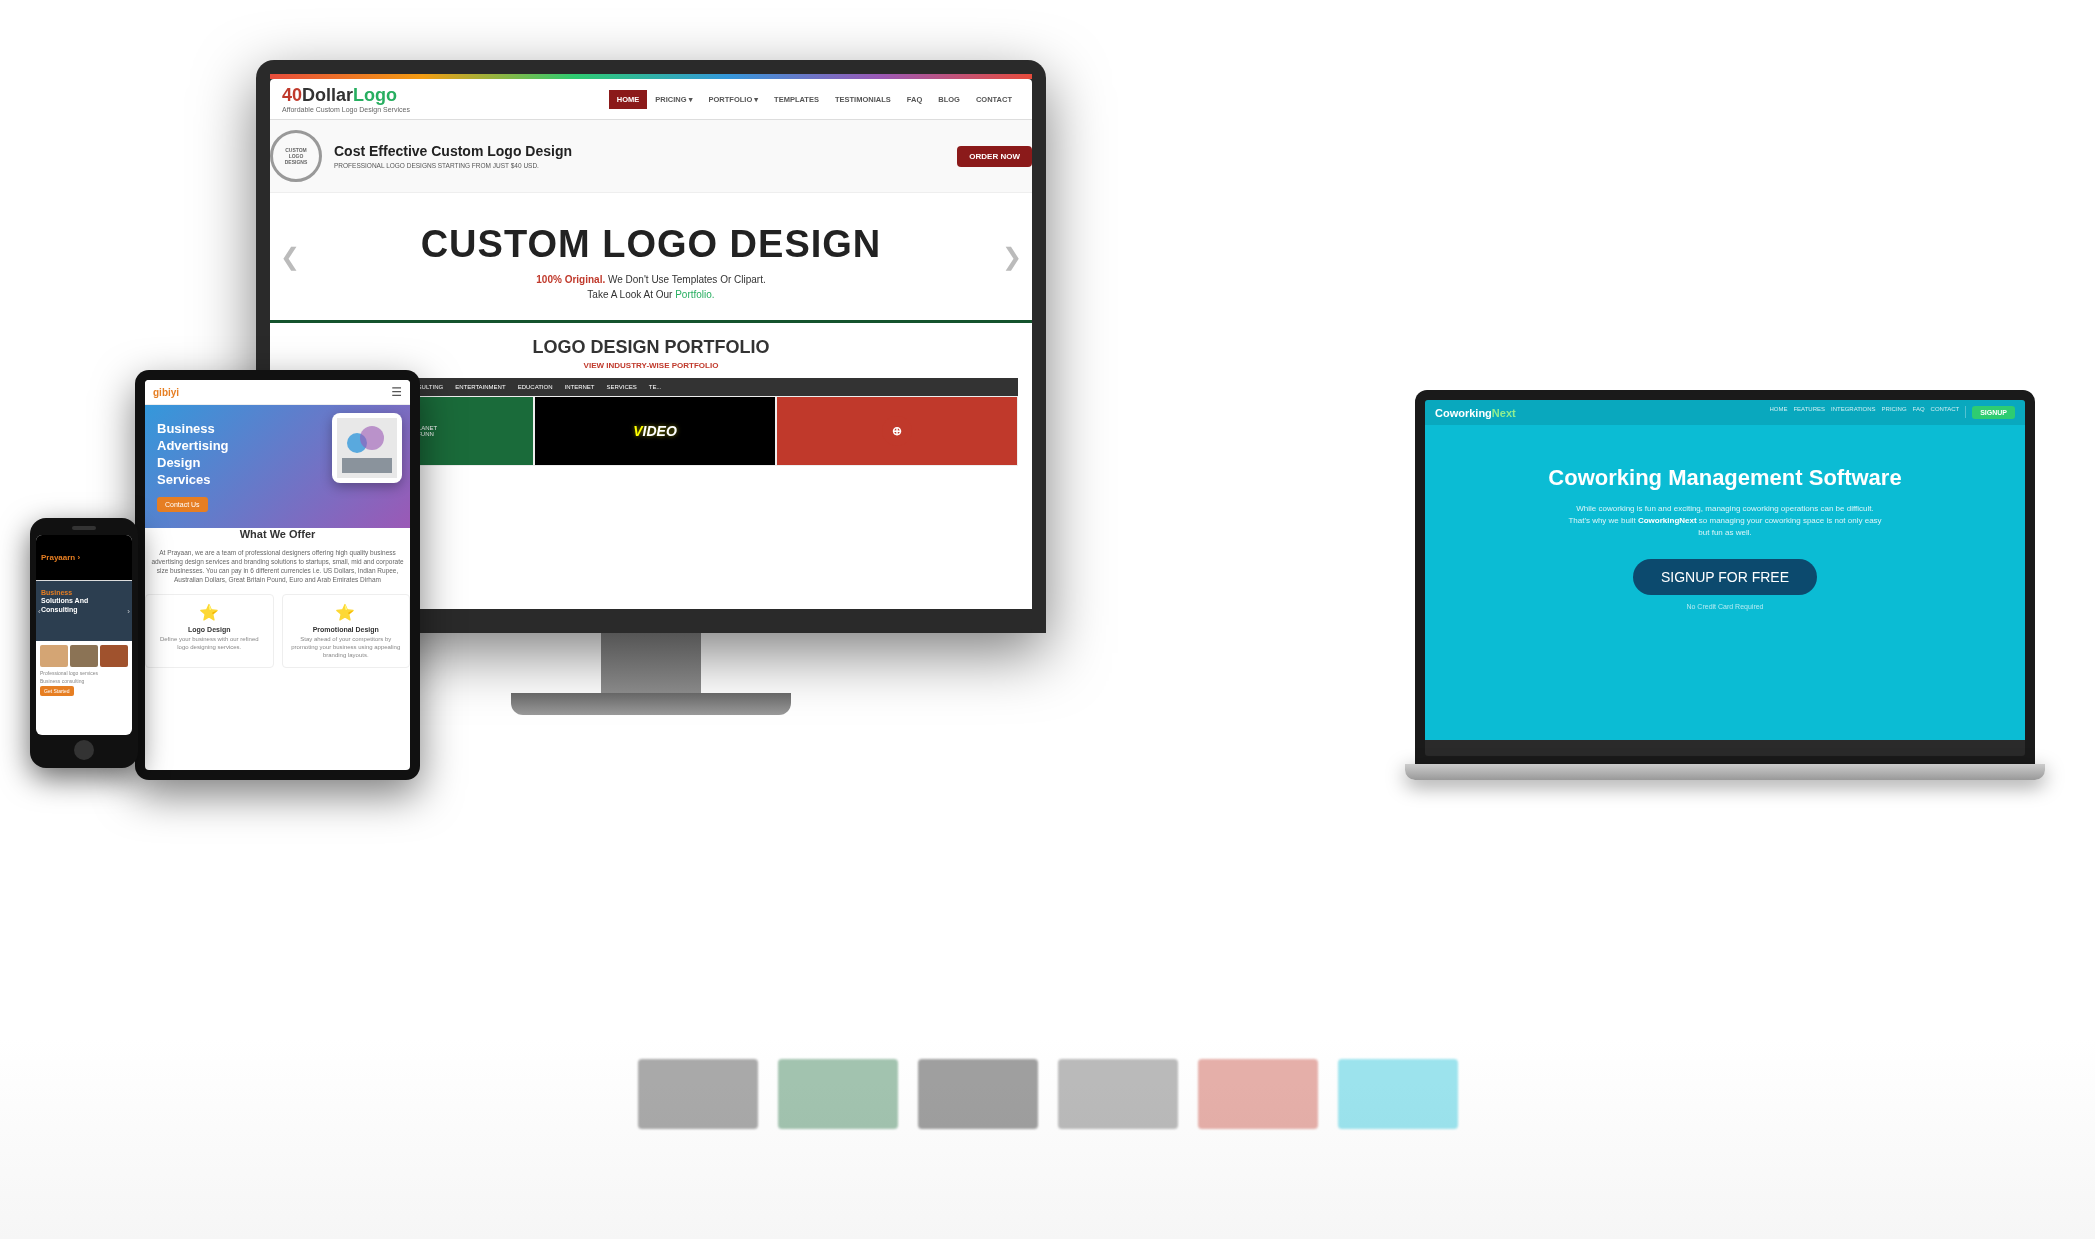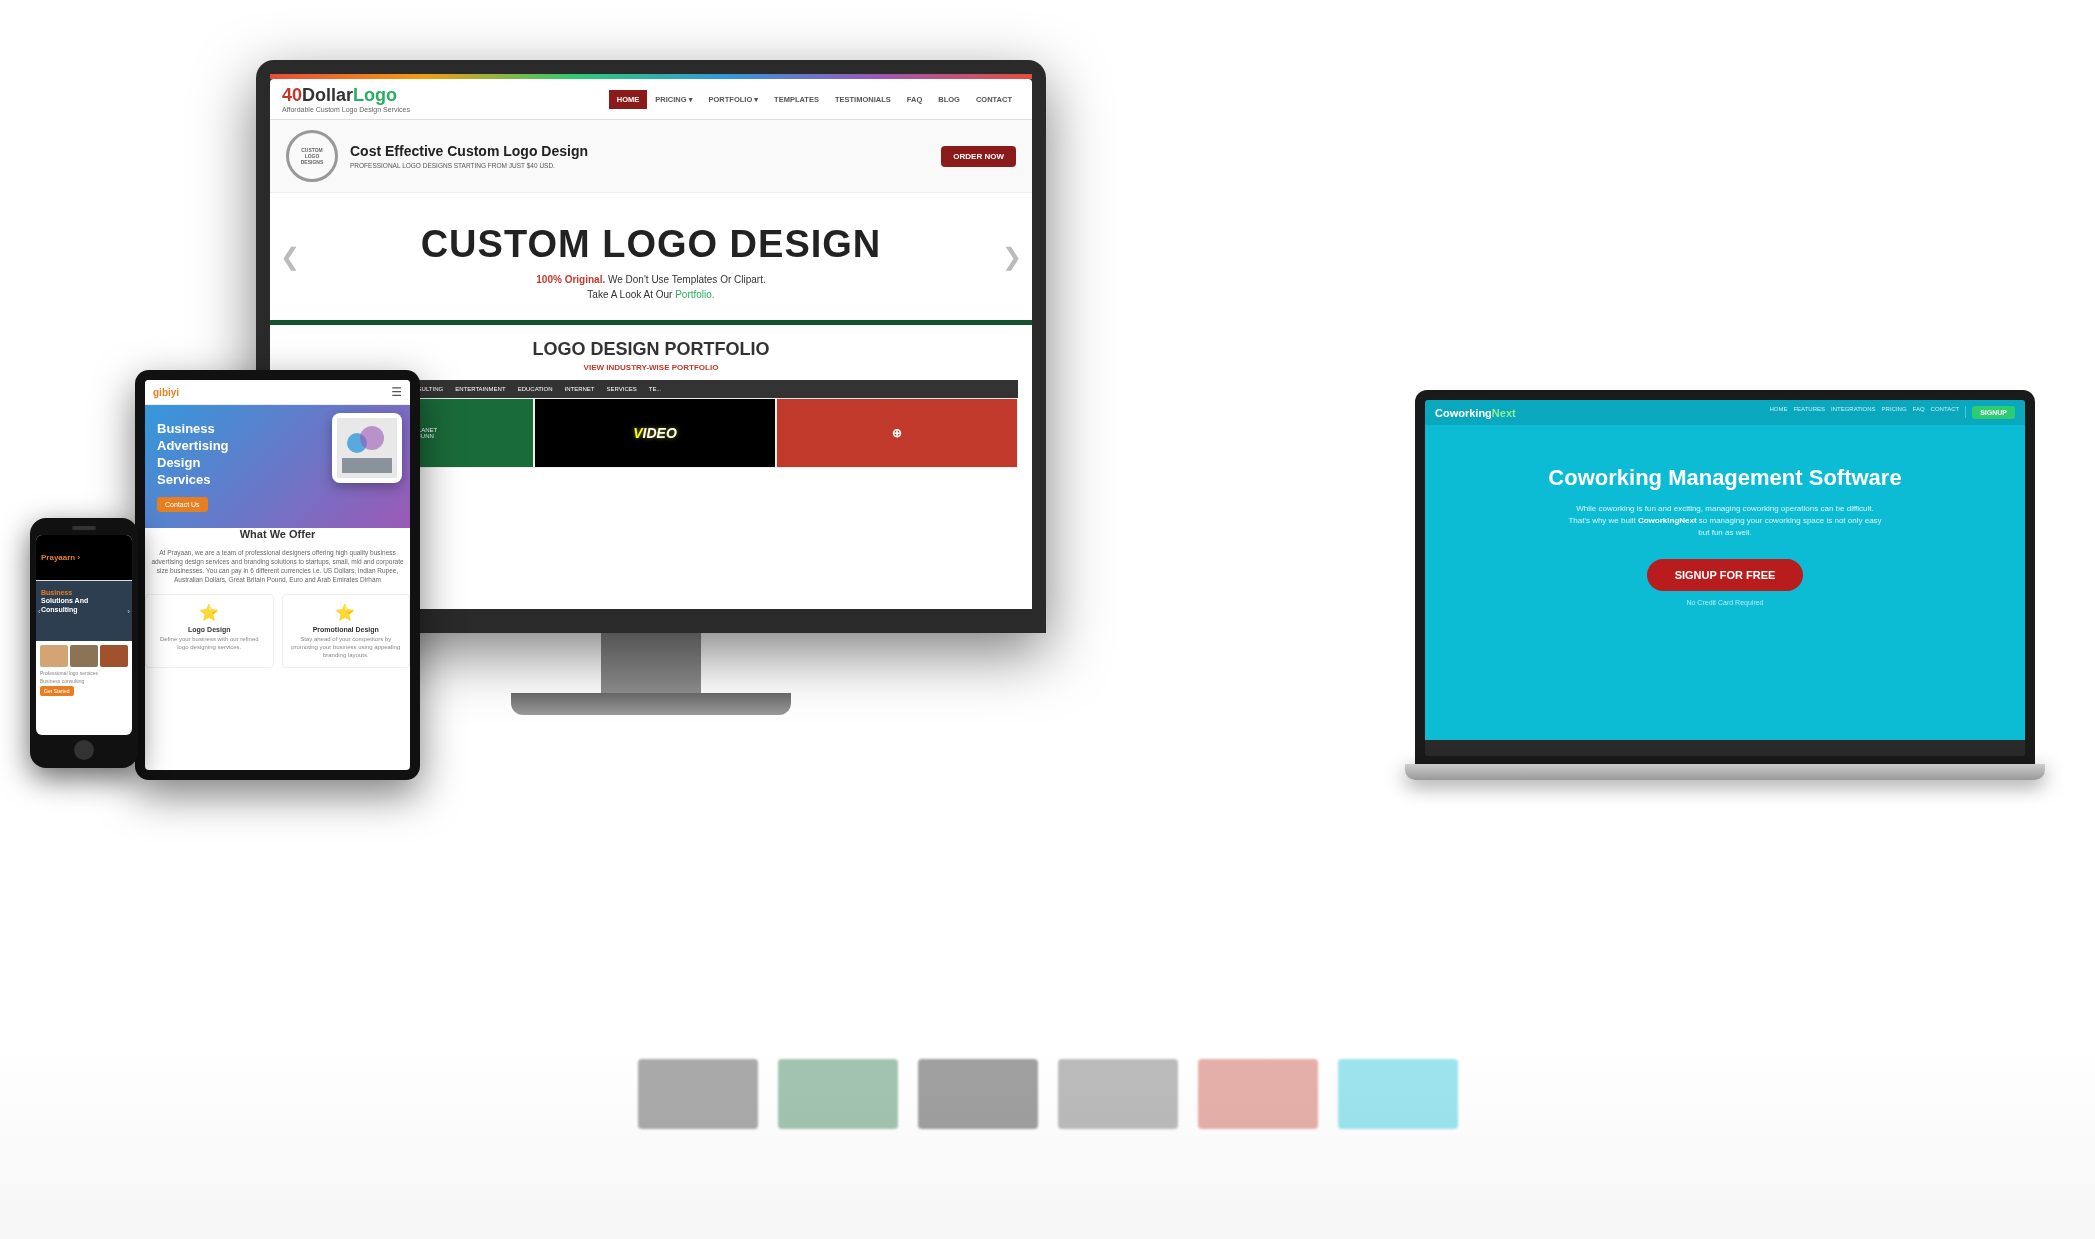--- a/index.html
+++ b/index.html
@@ -110,21 +110,21 @@
       cursor: pointer;
     }
 
     .nav-item.active {
       background: #8b1a1a;
       color: #fff;
     }
 
     .hero-banner {
       background: #f9f9f9;
-      padding: 10px 16px;
+      padding: 10px 0;
       display: flex;
       align-items: center;
       gap: 12px;
       border-bottom: 1px solid #eee;
     }
 
     .hero-stamp {
       width: 52px;
       height: 52px;
       border: 3px solid #999;
@@ -202,21 +202,21 @@
     }
 
     .hero-section {
       position: relative;
     }
 
     
     .portfolio-section {
       padding: 14px;
       background: #fff;
-      border-top: 5px solid #14532d;
+      border-top: 3px solid #14532d;
     }
 
     .portfolio-title {
       font-size: 18px;
       font-weight: bold;
       color: #333;
       text-align: center;
     }
 
     .portfolio-subtitle {
@@ -354,26 +354,26 @@
       font-size: 8px;
       color: rgba(255,255,255,0.85);
       line-height: 1.5;
       max-width: 320px;
       margin: 0 auto 20px;
     }
 
     .coworking-hero-desc strong { color: #fff; font-weight: bold; }
 
     .coworking-cta-btn {
-      background: #b91c1c;
+      background: #0c4a6e;
       color: #fff;
       padding: 10px 28px;
       border-radius: 25px;
-      font-size: 11px;
-      font-weight: bold;
+      font-size: 14px;
+      font-weight: normal;
       display: inline-block;
       margin-bottom: 8px;
     }
 
     .coworking-no-card {
       font-size: 7px;
       color: rgba(255,255,255,0.7);
     }
 
     

